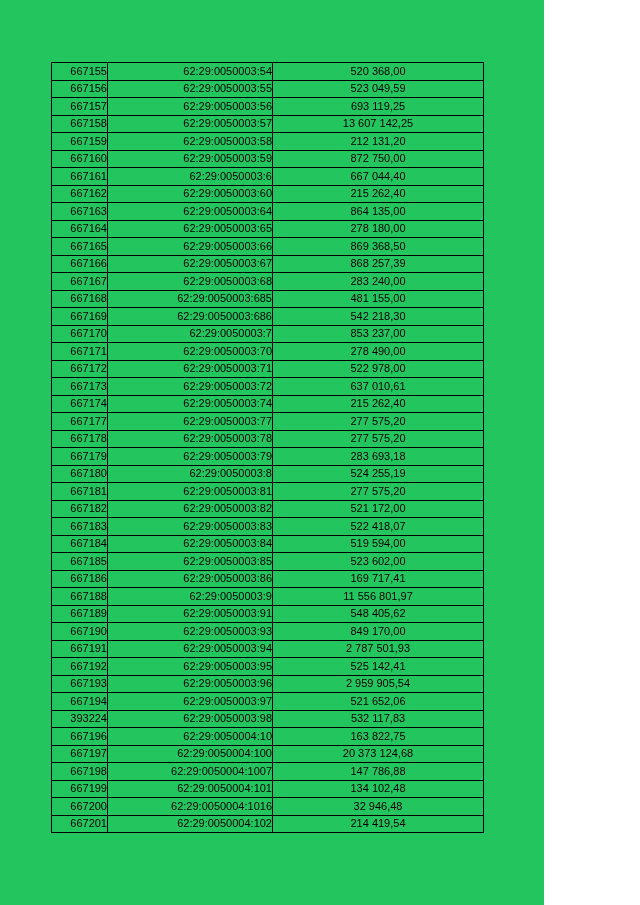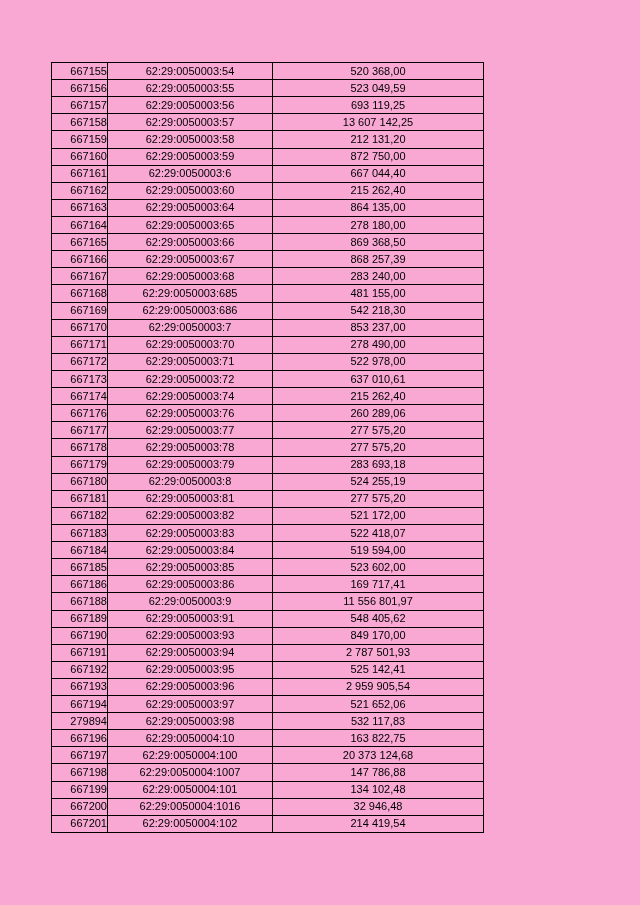--- a/index.html
+++ b/index.html
@@ -2,23 +2,23 @@
 <html><head>
 <meta charset="utf-8">
 <style>
   html, body {
     margin: 0;
     padding: 0;
     background: #ffffff;
   }
   .page {
     position: relative;
-    width: 640px;
+    width: 544px;
     height: 905px;
-    background: #f9a8d4;
+    background: #22c55e;
     overflow: hidden;
     font-family: "Liberation Sans", sans-serif;
   }
   table.data-table {
     position: absolute;
     left: 51px;
     top: 62px;
     width: 429px;
     height: 771px;
     border-collapse: collapse;
@@ -34,21 +34,21 @@
     white-space: nowrap;
     overflow: hidden;
   }
   td.col-id {
     width: 55px;
     text-align: right;
     padding-right: 3px;
   }
   td.col-code {
     width: 164px;
-    text-align: center;
+    text-align: right;
   }
   td.col-value {
     width: 210px;
     text-align: center;
   }
 </style>
 </head>
 <body>
 
 <div class="page">
@@ -148,25 +148,20 @@
           <td class="col-id">667173</td>
           <td class="col-code">62:29:0050003:72</td>
           <td class="col-value">637 010,61</td>
         </tr>
         <tr>
           <td class="col-id">667174</td>
           <td class="col-code">62:29:0050003:74</td>
           <td class="col-value">215 262,40</td>
         </tr>
         <tr>
-          <td class="col-id">667176</td>
-          <td class="col-code">62:29:0050003:76</td>
-          <td class="col-value">260 289,06</td>
-        </tr>
-        <tr>
           <td class="col-id">667177</td>
           <td class="col-code">62:29:0050003:77</td>
           <td class="col-value">277 575,20</td>
         </tr>
         <tr>
           <td class="col-id">667178</td>
           <td class="col-code">62:29:0050003:78</td>
           <td class="col-value">277 575,20</td>
         </tr>
         <tr>
@@ -238,21 +233,21 @@
           <td class="col-id">667193</td>
           <td class="col-code">62:29:0050003:96</td>
           <td class="col-value">2 959 905,54</td>
         </tr>
         <tr>
           <td class="col-id">667194</td>
           <td class="col-code">62:29:0050003:97</td>
           <td class="col-value">521 652,06</td>
         </tr>
         <tr>
-          <td class="col-id">279894</td>
+          <td class="col-id">393224</td>
           <td class="col-code">62:29:0050003:98</td>
           <td class="col-value">532 117,83</td>
         </tr>
         <tr>
           <td class="col-id">667196</td>
           <td class="col-code">62:29:0050004:10</td>
           <td class="col-value">163 822,75</td>
         </tr>
         <tr>
           <td class="col-id">667197</td>

